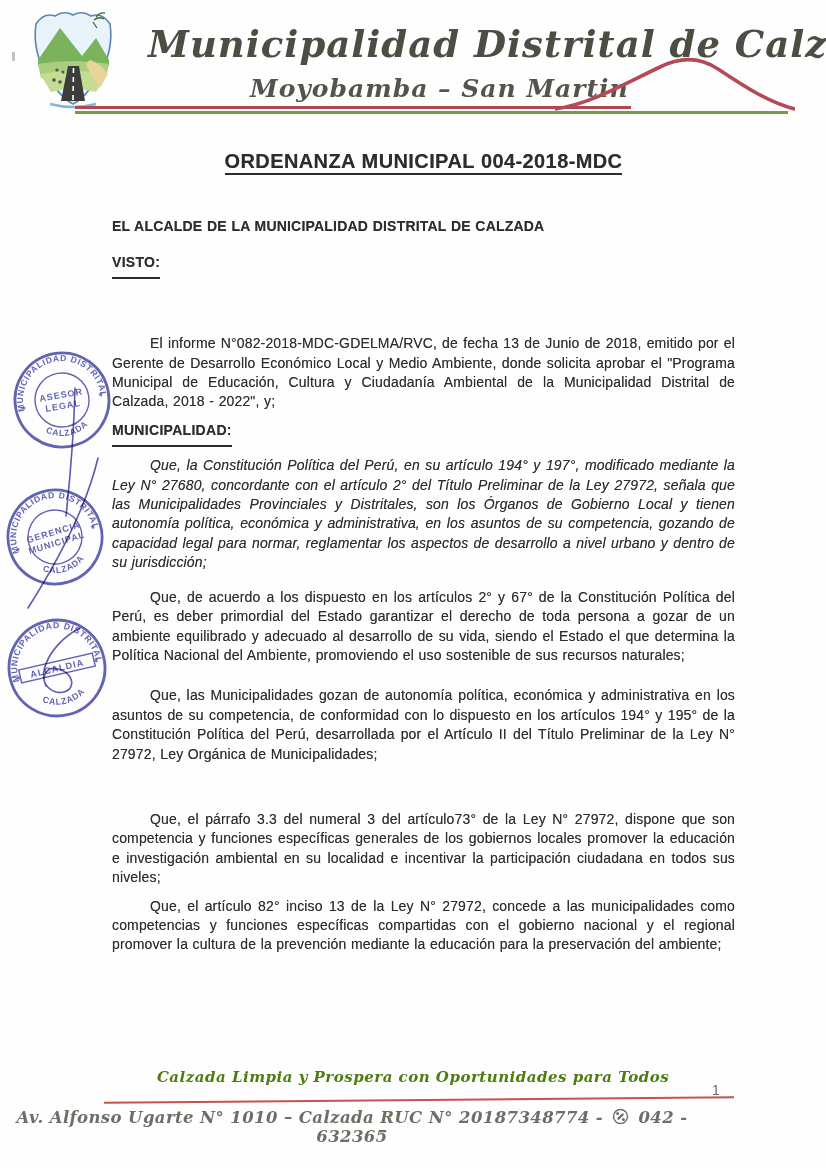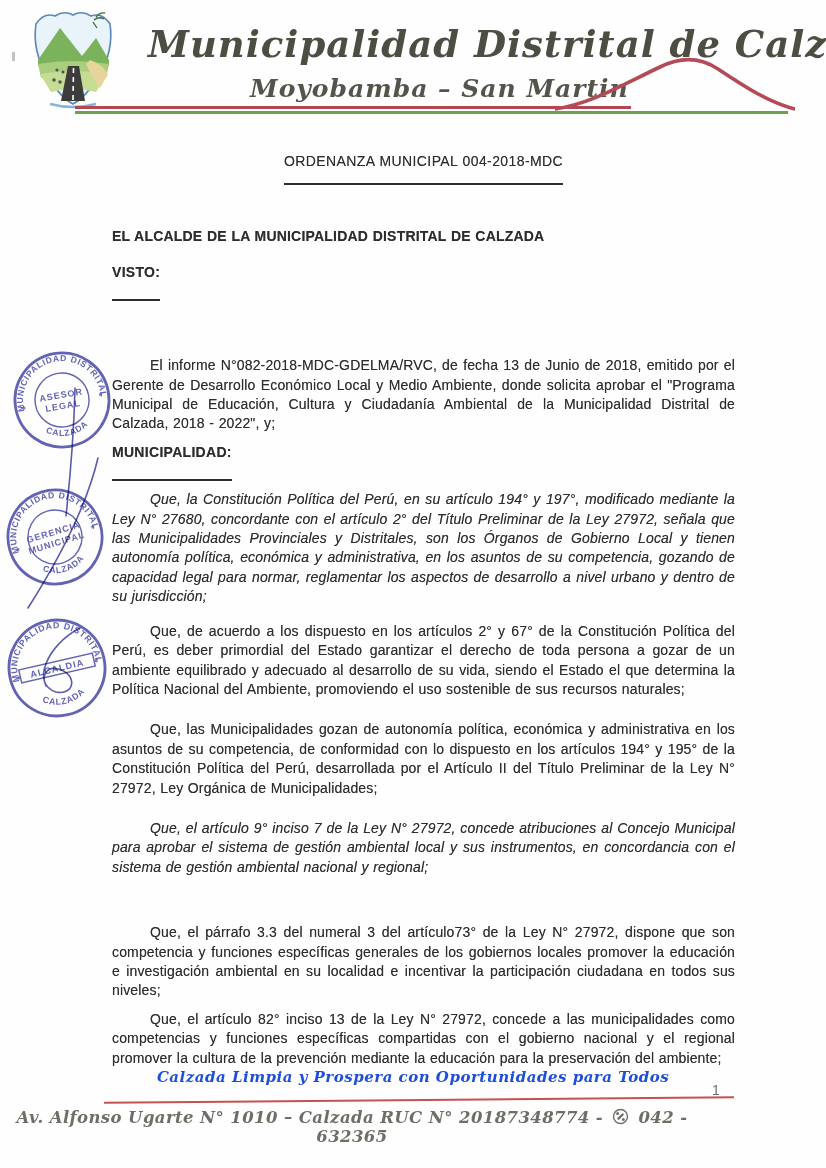--- a/index.html
+++ b/index.html
@@ -28,47 +28,47 @@
 
   
   .content {
     position:absolute; left:112px; top:152px; width:623px;
     color:#2d2d2d; font-size:14px; line-height:19.4px;
     letter-spacing:.15px; word-spacing:.5px;
     text-shadow:0 0 .4px rgba(40,40,40,.55);
   }
   .doc-title { text-align:center; margin-bottom:42px; }
   .doc-title span {
-    display:inline-block; font-weight:normal; font-size:14px; letter-spacing:.4px;
-    border-bottom:2.2px solid #2d2d2d; padding-bottom:12px;
+    display:inline-block; font-weight:bold; font-size:20px; letter-spacing:.4px;
+    border-bottom:2.2px solid #2d2d2d; padding-bottom:2px;
   }
   .dateline { text-align:right; margin-bottom:42px; }
   .issuer   { font-weight:bold; margin-bottom:16px; letter-spacing:.2px; }
   .section-heading {
     display:inline-block; font-weight:bold; letter-spacing:.3px;
-    border-bottom:2.2px solid #2d2d2d; padding-bottom:17px; margin-bottom:9px;
+    border-bottom:2.2px solid #2d2d2d; padding-bottom:5px; margin-bottom:9px;
   }
   .para { text-align:justify; text-indent:38px; }
   .para.mb-sm { margin-bottom:9px;margin-top:46px; }
   .para.mb-md { margin-bottom:15px;font-style:italic; }
   .para.mb-lg { margin-bottom:21px; }
   .heading-block { margin:0; }
 
   
   .stamp { position:absolute; mix-blend-mode:multiply; opacity:.9; }
   .stamp.s1 { left:12px; top:350px; transform:rotate(-10deg); }
   .stamp.s2 { left:5px;  top:487px; transform:rotate(-17deg); }
   .stamp.s3 { left:6px;  top:617px; transform:rotate(-13deg); }
   .sig-strokes { position:absolute; left:0; top:340px; mix-blend-mode:multiply; }
 
   
   .footer-motto {
     position:absolute; left:0; top:1068px; width:826px; text-align:center;
     font-family:"DejaVu Serif",serif; font-style:italic; font-weight:bold;
-    font-size:15px; color:#1d4ed8; letter-spacing:.5px;
+    font-size:15px; color:#4d7c0f; letter-spacing:.5px;
   }
   .footer-rule {
     position:absolute; left:104px; top:1099px; width:630px; height:2.2px;
     background:#c4524e; transform:rotate(-.5deg);
   }
   .page-number { position:absolute; left:712px; top:1082px; font-size:14px; color:#6b6b6b; }
   .footer-address {
     position:absolute; left:0; top:1108px; width:704px; text-align:center;
     font-family:"DejaVu Serif",serif; font-style:italic; font-weight:bold;
     font-size:16.5px; color:#6e6e66; letter-spacing:.4px;
@@ -122,21 +122,20 @@
       <span class="section-heading">VISTO:</span>
     </div>
     <p class="para mb-sm">El informe N°082-2018-MDC-GDELMA/RVC, de fecha 13 de Junio de 2018, emitido por el Gerente de Desarrollo Económico Local y Medio Ambiente, donde solicita aprobar el "Programa Municipal de Educación, Cultura y Ciudadanía Ambiental de la Municipalidad Distrital de Calzada, 2018 - 2022", y;</p>
 
     <div class="heading-block">
       <span class="section-heading">MUNICIPALIDAD:</span>
     </div>
     <p class="para mb-md">Que, la Constitución Política del Perú, en su artículo 194° y 197°, modificado mediante la Ley N° 27680, concordante con el artículo 2° del Título Preliminar de la Ley 27972, señala que las Municipalidades Provinciales y Distritales, son los Órganos de Gobierno Local y tienen autonomía política, económica y administrativa, en los asuntos de su competencia, gozando de capacidad legal para normar, reglamentar los aspectos de desarrollo a nivel urbano y dentro de su jurisdicción;</p>
     <p class="para mb-lg">Que, de acuerdo a los dispuesto en los artículos 2° y 67° de la Constitución Política del Perú, es deber primordial del Estado garantizar el derecho de toda persona a gozar de un ambiente equilibrado y adecuado al desarrollo de su vida, siendo el Estado el que determina la Política Nacional del Ambiente, promoviendo el uso sostenible de sus recursos naturales;</p>
     <p class="para mb-lg">Que, las Municipalidades gozan de autonomía política, económica y administrativa en los asuntos de su competencia, de conformidad con lo dispuesto en los artículos 194° y 195° de la Constitución Política del Perú, desarrollada por el Artículo II del Título Preliminar de la Ley N° 27972, Ley Orgánica de Municipalidades;</p>
-    <p class="para mb-md">Que, el artículo 9° inciso 7 de la Ley N° 27972, concede atribuciones al Concejo Municipal para aprobar el sistema de gestión ambiental local y sus instrumentos, en concordancia con el sistema de gestión ambiental nacional y regional;</p>
     <p class="para mb-sm">Que, el párrafo 3.3 del numeral 3 del artículo73° de la Ley N° 27972, dispone que son competencia y funciones específicas generales de los gobiernos locales promover la educación e investigación ambiental en su localidad e incentivar la participación ciudadana en todos sus niveles;</p>
     <p class="para">Que, el artículo 82° inciso 13 de la Ley N° 27972, concede a las municipalidades como competencias y funciones específicas compartidas con el gobierno nacional y el regional promover la cultura de la prevención mediante la educación para la preservación del ambiente;</p>
   </div>
 
   <svg class="stamp s1" width="100" height="100" viewBox="0 0 100 100">
     <defs>
       <path id="s1top" d="M 12.3,60.1 A 39,39 0 1 1 87.7,60.1"></path>
       <path id="s1bot" d="M 18.8,68 A 36,36 0 0 0 81.2,68"></path>
     </defs>
     <circle cx="50" cy="50" r="47" fill="none" stroke="#5252ac" stroke-width="2.8"></circle>

